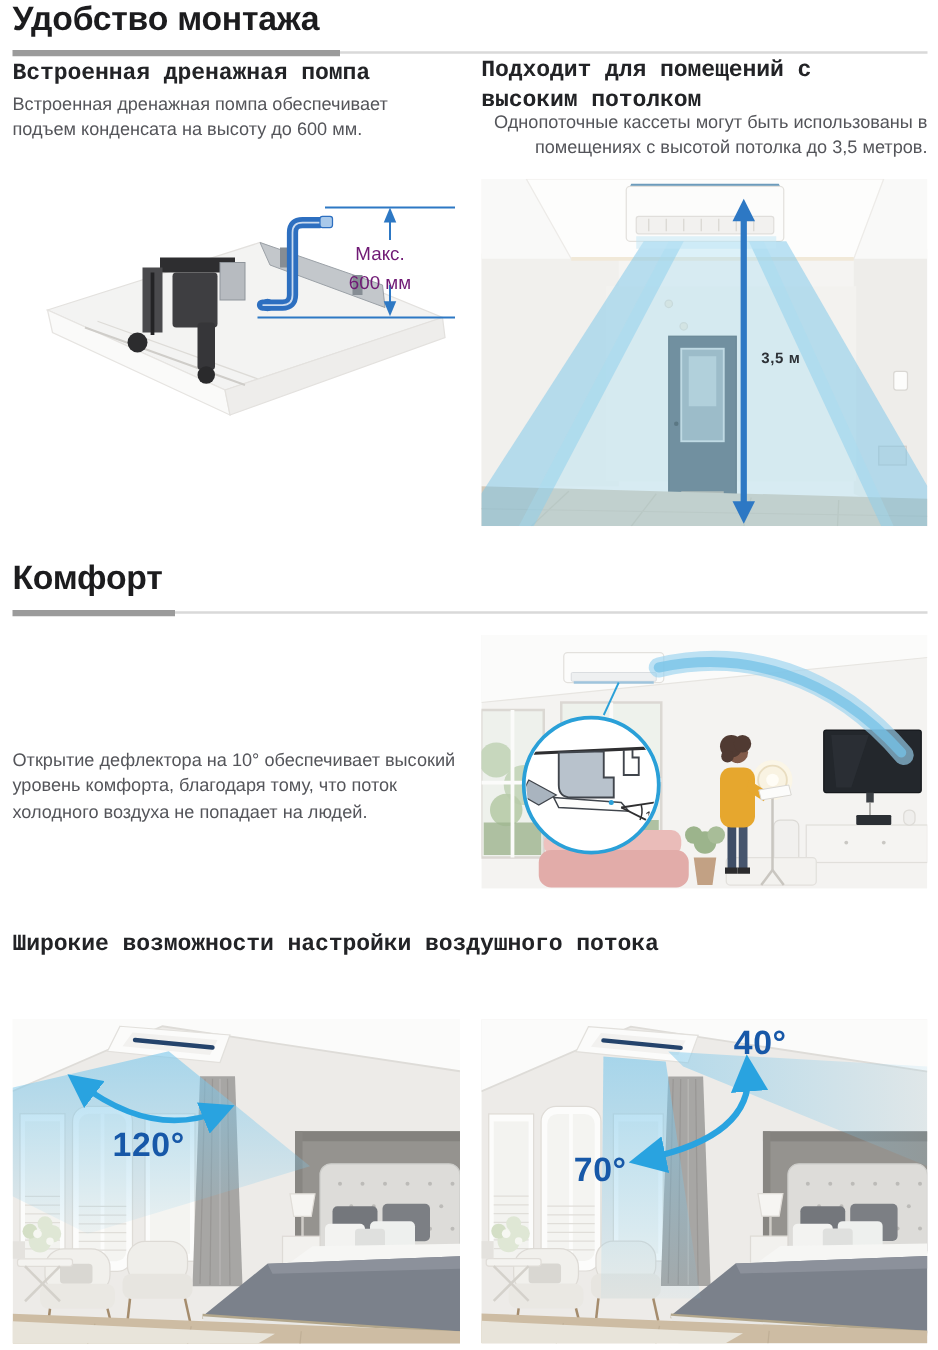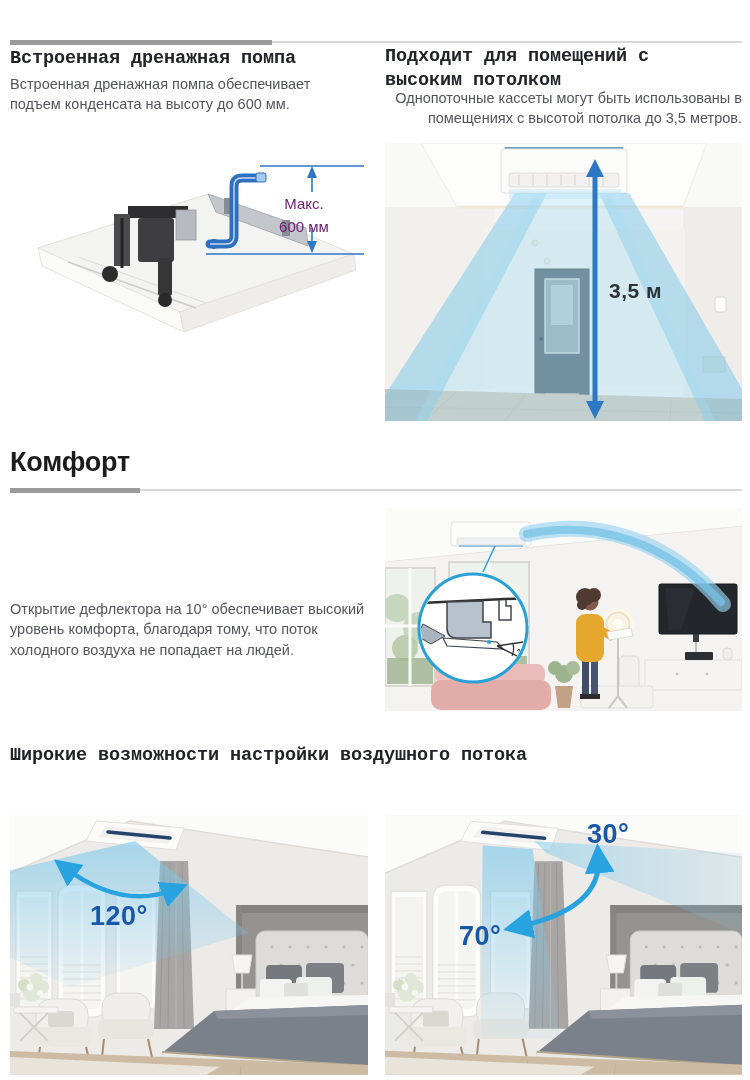--- a/index.html
+++ b/index.html
@@ -8,21 +8,21 @@
   .h1{position:absolute;left:10px;font-size:27px;font-weight:700;color:#1c1c1e;letter-spacing:-0.2px;}
   .divider{position:absolute;left:10px;right:8px;height:5px;display:flex;align-items:flex-start;}
   .divider .dark{height:5px;background:#9b9b9b;}
   .divider .light{flex:1;height:2px;margin-top:1px;background:#d9d9d9;}
   .h2{position:absolute;font-size:18.5px;font-weight:700;color:#222326;line-height:1.28;letter-spacing:-0.1px;font-family:Liberation Mono, monospace;}
   .body{position:absolute;font-size:14.5px;color:#54555a;line-height:1.4;}
   .fig{position:absolute;overflow:hidden;}
   .fig svg{display:block;}
   .dimlabel{position:absolute;left:250px;top:44px;width:88px;text-align:center;
             font-size:15px;line-height:1.55;color:#701a75;font-weight:400;background:transparent;}
-  .hlabel{position:absolute;left:224px;top:136px;font-size:21px;font-weight:700;color:#2d3237;letter-spacing:0.5px;}
+  .hlabel{position:absolute;left:224px;top:136px;font-size:12px;font-weight:700;color:#2d3237;letter-spacing:0.5px;}
   .angle-big{position:absolute;font-size:27px;font-weight:700;color:#1758a8;letter-spacing:0.5px;}
   .svgdefs{position:absolute;width:0;height:0;}
 </style>
 </head>
 <body>
 
 <div class="page">
 
   <svg class="svgdefs" aria-hidden="true">
     <defs>
@@ -33,20 +33,21 @@
         <stop offset="0" stop-color="#7cc8ec" stop-opacity="0.62"></stop>
         <stop offset="1" stop-color="#7cc8ec" stop-opacity="0.07"></stop>
       </linearGradient>
       <linearGradient id="flowH" x1="0" y1="0" x2="1" y2="0">
         <stop offset="0" stop-color="#7cc8ec" stop-opacity="0.5"></stop>
         <stop offset="1" stop-color="#7cc8ec" stop-opacity="0.12"></stop>
       </linearGradient>
     </defs>
   </svg>
 
+  <div class="h1" style="top:0px;">Удобство монтажа</div>
   <div class="divider" style="top:40px;">
     <div class="dark" style="width:262px;"></div>
     <div class="light"></div>
   </div>
 
   <div class="h2" style="left:10px;top:47px;width:352px;">Встроенная дренажная помпа</div>
   <div class="body" style="left:10px;top:74px;width:352px;">Встроенная дренажная помпа обеспечивает подъем конденсата на высоту до 600 мм.</div>
 
   <div class="h2" style="left:385px;top:45px;width:332px;">Подходит для помещений с высоким потолком</div>
   <div class="body" style="left:385px;top:88px;width:357px;text-align:right;">Однопоточные кассеты могут быть использованы в поме­щениях с высотой потолка до 3,5 метров.</div>
@@ -381,17 +382,17 @@
     <div class="angle-big" style="left:80px;top:86px;">120°</div>
   </div>
 
   <div class="fig" style="left:385px;top:815px;width:357px;height:260px;">
     <svg width="357" height="260" viewBox="0 0 358 260">
       <use href="#bedroom-scene"></use>
       <polygon points="98,30 148,34 176,224 96,224" fill="url(#flowV2)"></polygon>
       <polygon points="150,26 358,38 358,118 162,38" fill="url(#flowH)"></polygon>
       <path d="M132,112 Q218,94 214,42" fill="none" stroke="#29a3e0" stroke-width="5" marker-start="url(#ah-b)" marker-end="url(#ah-b)"></path>
     </svg>
-    <div class="angle-big" style="left:202px;top:4px;">30°</div>
+    <div class="angle-big" style="left:202px;top:4px;">40°</div>
     <div class="angle-big" style="left:74px;top:106px;">70°</div>
   </div>
 
 </div>
 
 </body></html>

